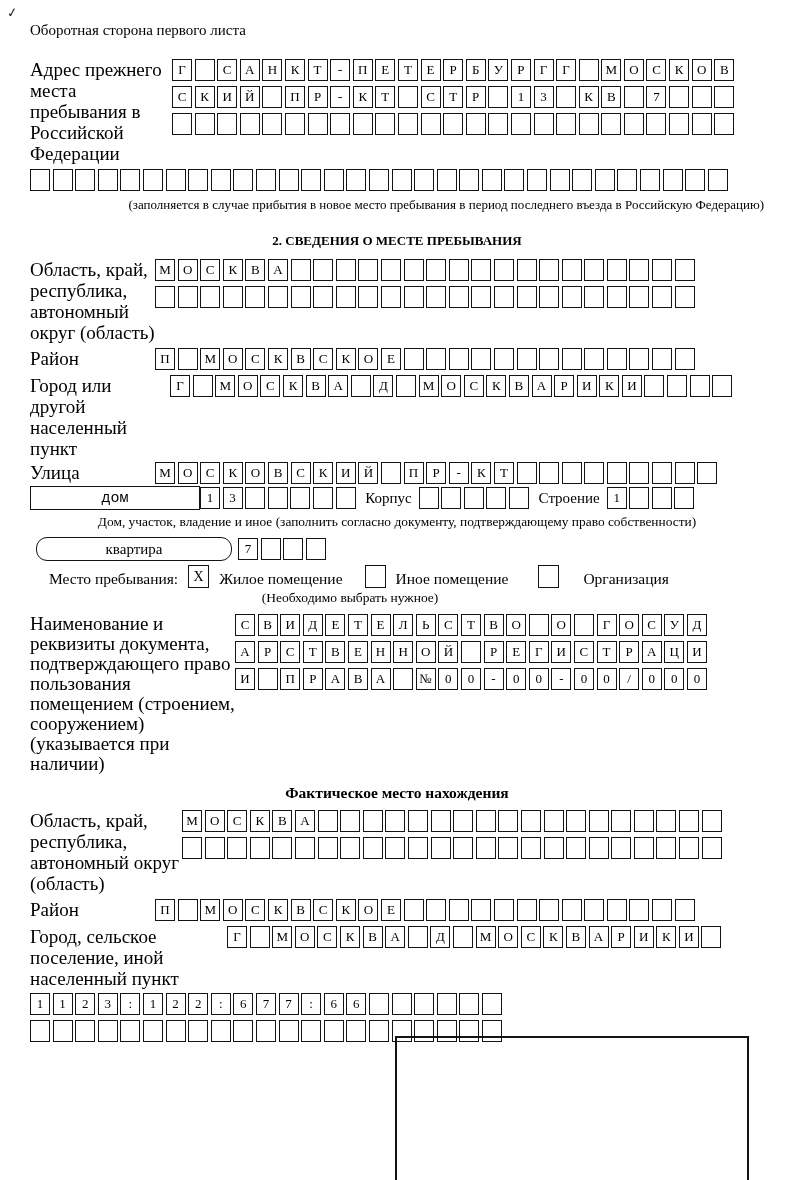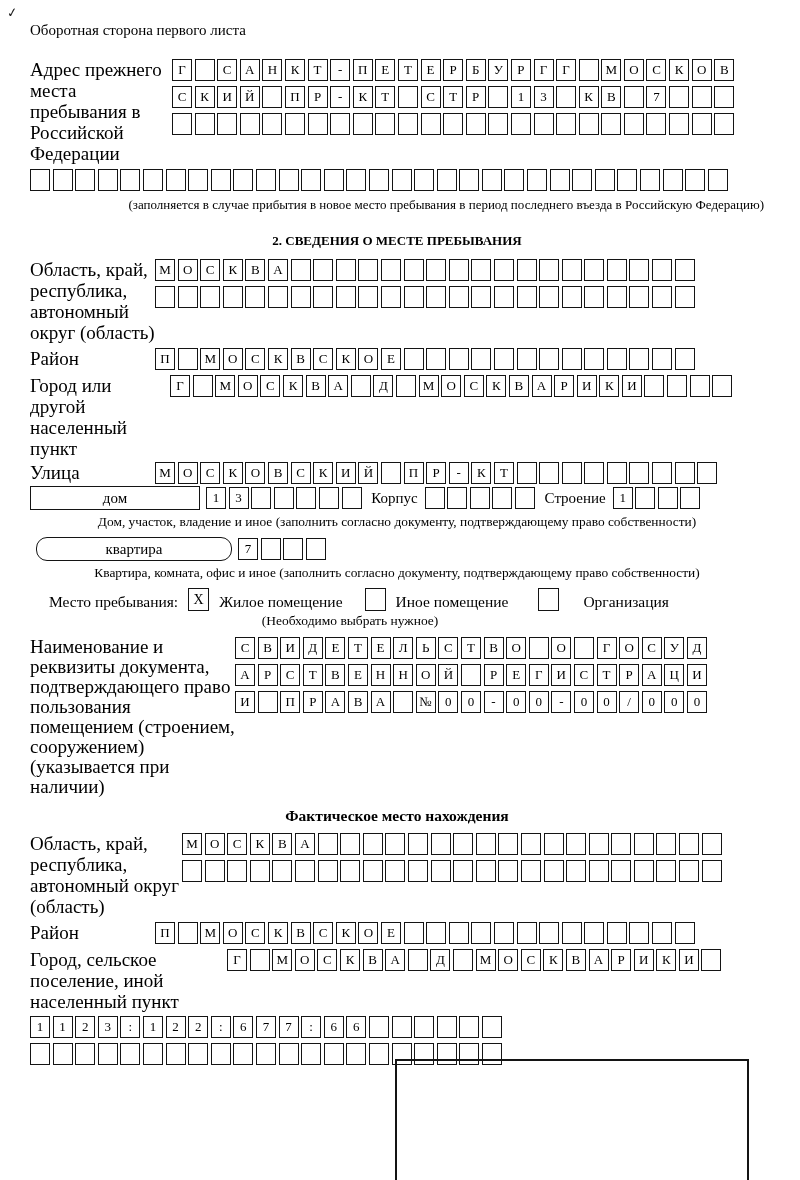--- a/index.html
+++ b/index.html
@@ -19,21 +19,21 @@
   .cellrow{display:flex;margin-bottom:5px;}
   .cell{
     flex:none;width:18px;height:20px;border:1.6px solid #141414;margin-right:2.6px;
     display:flex;align-items:center;justify-content:center;
     font-size:13px;line-height:20px;
   }
   .note{ text-align:right;font-size:13px;line-height:17px;margin:2px 0 20px;}
   .sect-title{text-align:center;font-weight:bold;font-size:13px;margin:2px 0 10px;}
   .inline-row{display:flex;align-items:center;margin:2px 0 2px;}
   .wbox{flex:none;border:1.6px solid #141414;height:22px;display:flex;align-items:center;justify-content:center;font-size:15px;}
-  .wbox-dom{width:168px;margin-right:6px;}
+  .wbox-dom{width:168px;font-family:Liberation Mono, monospace;}
   .wbox-kv{width:194px;margin:0 6px 0 6px;border-radius:11px;}
   .inline-label{flex:none;font-size:15px;margin:0 7px;}
   .caption{font-size:13.4px;line-height:17px;text-align:center;margin:3px 0 7px;}
   .stay-row{display:flex;align-items:flex-end;font-size:15.5px;margin-top:4px;margin-left:19px;}
   .checkbox{flex:none;width:19px;height:21px;border:1.6px solid #141414;display:flex;align-items:center;justify-content:center;font-size:14px;margin:0 10px 0 10px;}
   .stay-note{width:640px;text-align:center;font-size:13.5px;margin:2px 0 8px;}
   .act-title{text-align:center;font-weight:bold;font-size:15.5px;margin:10px 0 8px;}
   .act-note{text-align:center;font-size:13.5px;line-height:19px;margin-bottom:8px;}
   .stamp-box{margin:-6px 0 6px 365px;width:354px;height:164px;border:2px solid #141414;box-sizing:border-box;}
   .stamp-caption{margin-left:352px;width:406px;text-align:center;font-size:13.5px;line-height:18px;}
@@ -358,21 +358,20 @@
 
   <div class="inline-row">
     <div class="wbox wbox-kv">квартира</div>
     <div class="cellrow mb0">
         <span class="cell">7</span>
         <span class="cell"></span>
         <span class="cell"></span>
         <span class="cell"></span>
       </div>
   </div>
-  <div class="caption">Квартира, комната, офис и иное (заполнить согласно документу, подтверждающему право собственности)</div>
 
   <div class="stay-row">
     <span>Место пребывания:</span>
     <span class="checkbox">X</span>
     <span>Жилое помещение</span>
     <span class="checkbox" style="margin-left:22px;"></span>
     <span>Иное помещение</span>
     <span class="checkbox" style="margin-left:30px;margin-right:24px;"></span>
     <span>Организация</span>
   </div>

